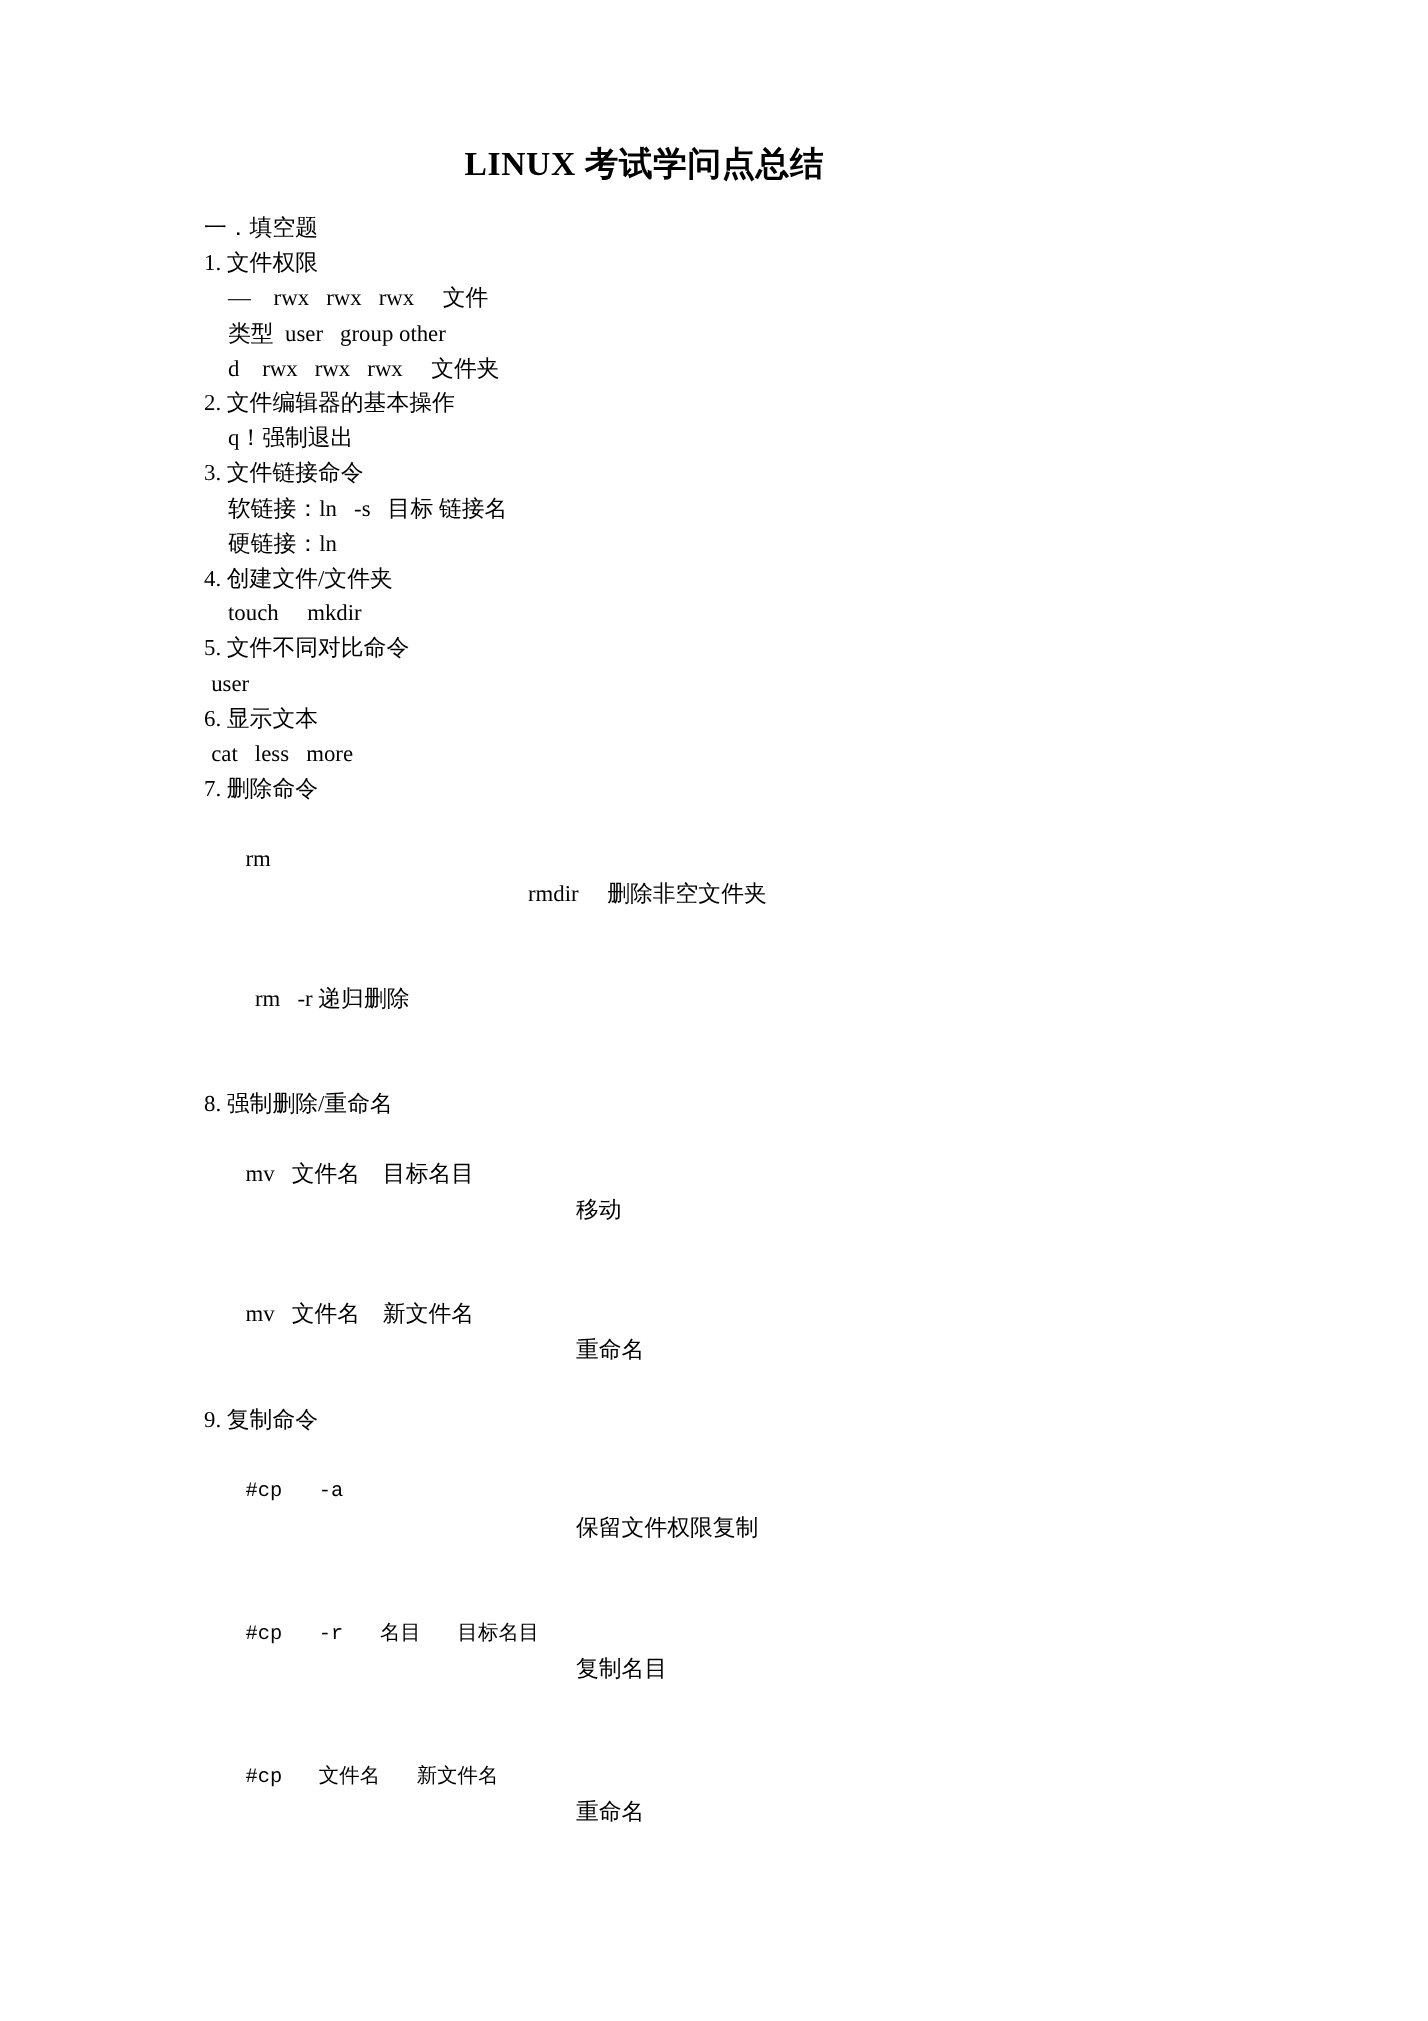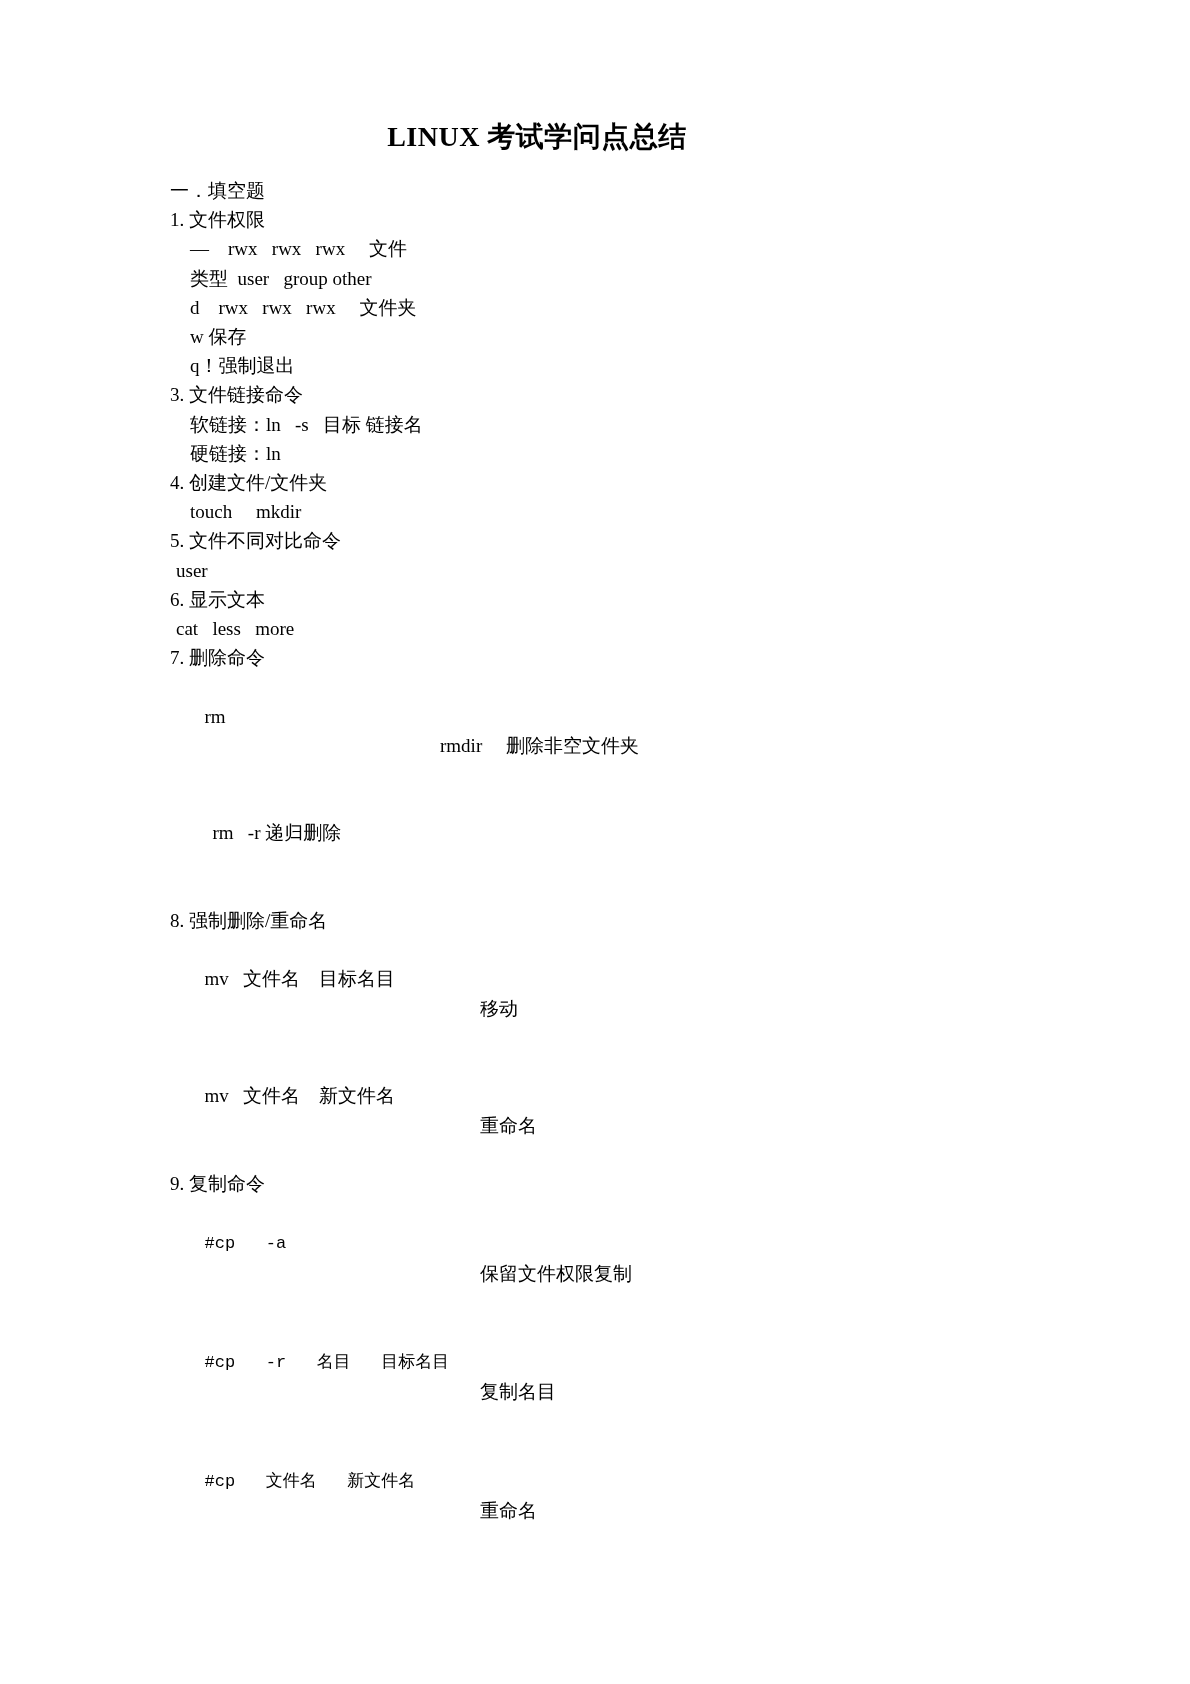--- a/index.html
+++ b/index.html
@@ -78,21 +78,21 @@
 
   <div class="body-area">
 
     <div class="line i0">一．填空题</div>
 
     <div class="line i0"><span>1.</span> <span>文件权限</span></div>
     <div class="line i3">—    rwx   rwx   rwx     文件</div>
     <div class="line i3">类型  user   group other</div>
     <div class="line i3">d    rwx   rwx   rwx     文件夹</div>
 
-    <div class="line i3">w 保存</div>
+    <div class="line i0"><span>2.</span> <span>文件编辑器的基本操作</span></div>
     <div class="line i3">q！强制退出</div>
 
     <div class="line i0"><span>3.</span> <span>文件链接命令</span></div>
     <div class="line i3">软链接：ln   -s   目标 链接名</div>
     <div class="line i3">硬链接：ln</div>
 
     <div class="line i0"><span>4.</span> <span>创建文件/文件夹</span></div>
     <div class="line i3">touch     mkdir</div>
 
     <div class="line i0"><span>5.</span> <span>文件不同对比命令</span></div>

